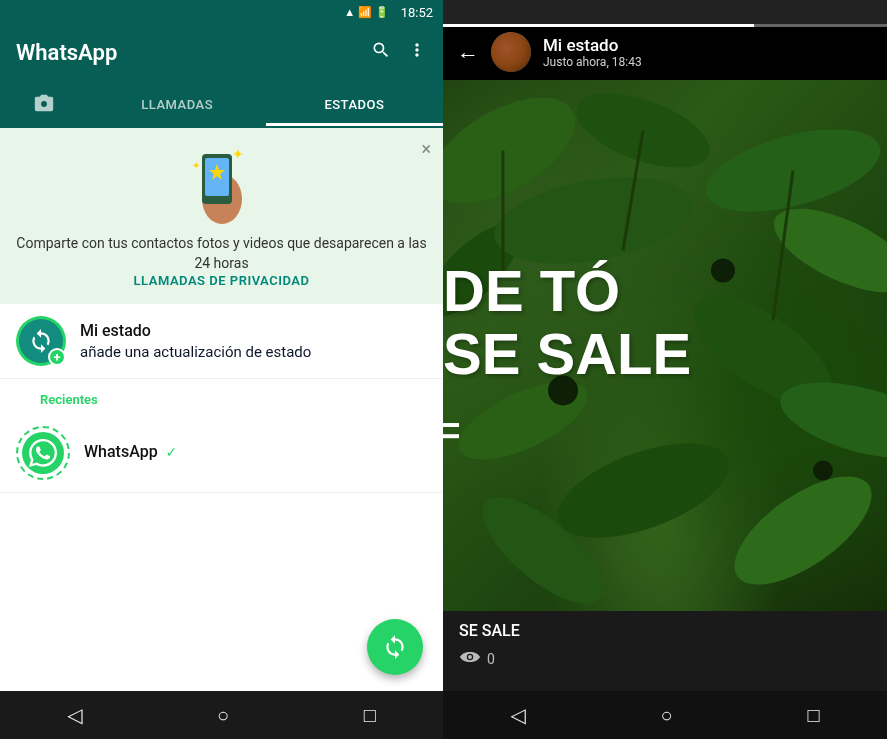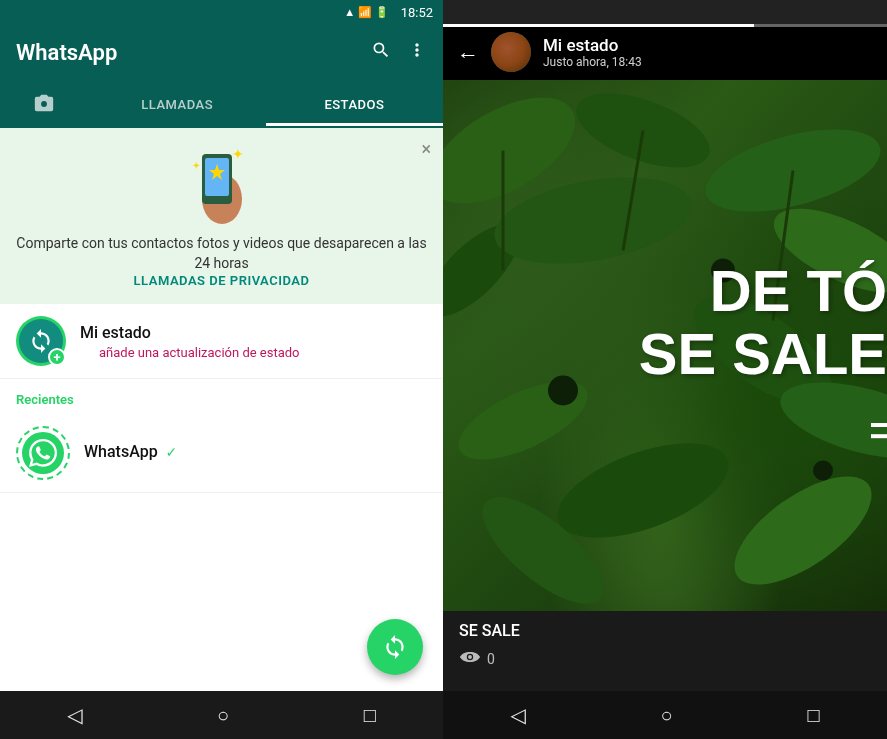--- a/index.html
+++ b/index.html
@@ -191,28 +191,28 @@
     }
 
     .status-info h3 {
       font-size: 16px;
       font-weight: 500;
       color: #111;
       margin-bottom: 3px;
     }
 
     .status-info p {
-      font-size: 13px;
-      color: #be185d;
-      margin-left: 19px;
+      font-size: 15px;
+      color: #0f172a;
     }
 
     .recientes-header {
       padding: 10px 16px 6px;
       background: white;
+      margin-left: 24px;
     }
 
     .recientes-label {
       font-size: 13px;
       color: #25d366;
       font-weight: 600;
     }
 
     .whatsapp-avatar-inner {
       width: 42px;
@@ -329,21 +329,21 @@
         radial-gradient(ellipse at 50% 80%, #3a6b20 0%, transparent 40%),
         linear-gradient(135deg, #1c3a0c 0%, #2a5a15 30%, #1e4510 60%, #152e08 100%);
       position: relative;
     }
 
     .status-text-overlay {
       position: absolute;
       top: 50%;
       left: 50%;
       transform: translate(-50%, -50%);
-      text-align: right;
+      text-align: left;
       width: 100%;
     }
 
     .status-main-text {
       font-size: 58px;
       font-weight: 700;
       color: white;
       line-height: 1.1;
       text-shadow: 2px 2px 4px rgba(0,0,0,0.3);
       font-family: Arial, sans-serif;

